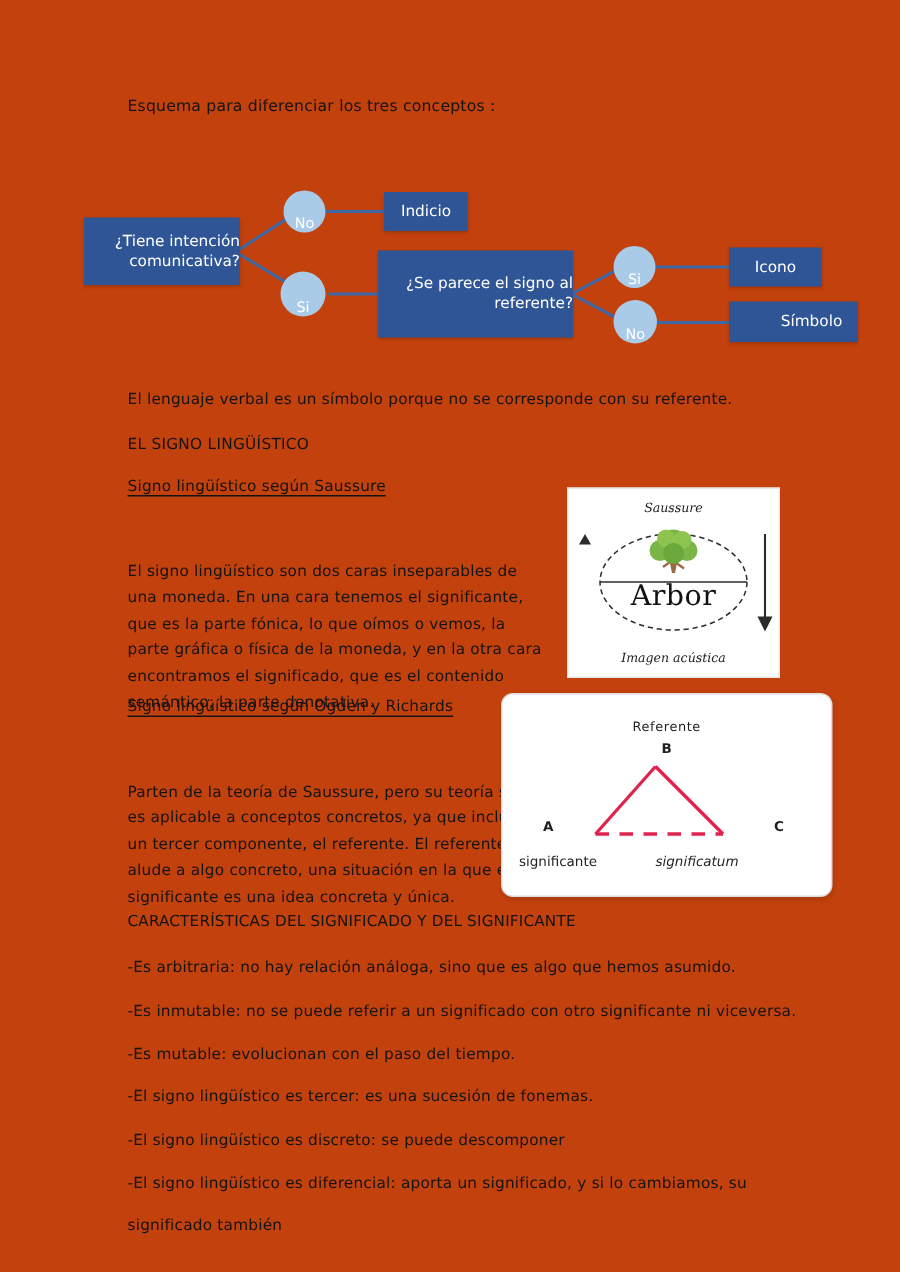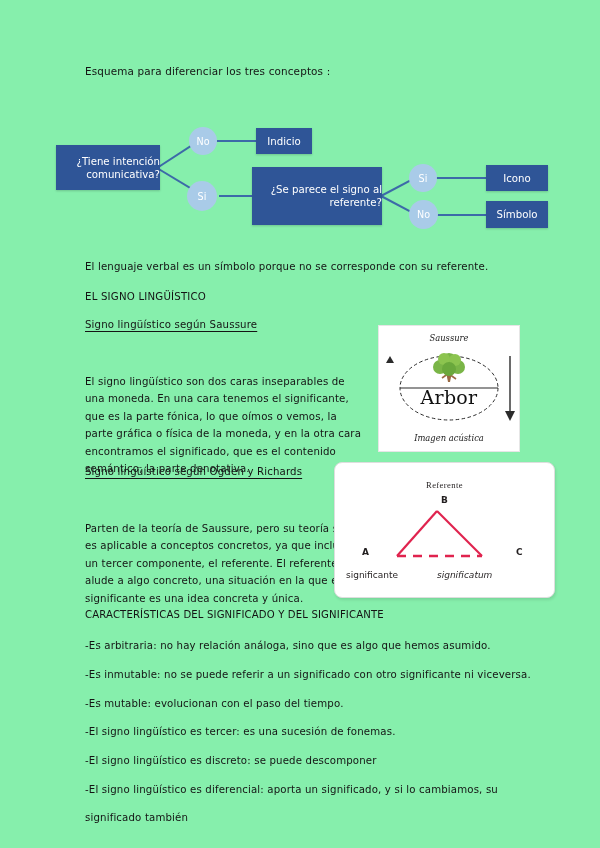--- a/index.html
+++ b/index.html
@@ -2,21 +2,21 @@
 <html><head>
 <meta charset="utf-8">
 <style>
   html,body{margin:0;padding:0;background:#ffffff;}
   body{
     width:600px;height:848px;position:relative;overflow:hidden;
     font-family:"DejaVu Sans","Liberation Sans",sans-serif;
     color:#1a1a1a;
     -webkit-font-smoothing:antialiased;
   }
-  .page{position:absolute;inset:0;background:#86efac;}
+  .page{position:absolute;inset:0;background:#c2410c;}
 
   
   .hand{
     font-family:"DejaVu Sans","Liberation Sans",sans-serif;
     font-size:10.3px;
     letter-spacing:.15px;
     color:#141414;
     line-height:1.0;
   }
   .abs{position:absolute;}
@@ -46,21 +46,21 @@
   #flowchart{position:absolute;left:0;top:110px;width:600px;height:140px;}
   .fc-box{
     position:absolute;background:#2f5597;border-radius:0;
     color:#ffffff;display:flex;align-items:center;justify-content:center;
     text-align:right;font-size:10.2px;line-height:13px;
     box-shadow:0 1px 2px rgba(0,0,0,.18);
     font-family:"DejaVu Sans","Liberation Sans",sans-serif;
   }
   .fc-circ{
     position:absolute;border-radius:50%;background:#a9cbe8;
-    color:#ffffff;display:flex;align-items:center;justify-content:center;
+    color:#ffffff;display:flex;align-items:flex-end;justify-content:center;
     font-size:9.6px;
   }
   .fc-line{position:absolute;background:#3c6aa8;height:2px;transform-origin:0 50%;}
 
   
   #saussure{
     position:absolute;left:378px;top:325px;width:140px;height:125px;
     background:#fff;border:1px solid #e6e6e6;
   }
   #saussure .lbl{
@@ -76,21 +76,21 @@
     font-size:19px;color:#111;letter-spacing:.3px;
   }
 
   
   #triangle{
     position:absolute;left:334px;top:462px;width:219px;height:134px;
     background:#fff;border:1px solid #dedede;border-radius:8px;
     box-shadow:1px 2px 3px rgba(0,0,0,.10);
   }
   #triangle .t-lbl{position:absolute;color:#231f20;}
-  .t-ref{left:0;right:0;top:17px;text-align:center;font-size:8.6px;letter-spacing:.4px;font-family:Liberation Serif, serif;}
+  .t-ref{left:0;right:0;top:17px;text-align:center;font-size:8.6px;letter-spacing:.4px;}
   .t-B{left:0;right:0;top:32px;text-align:center;font-size:9px;font-weight:bold;}
   .t-A{left:27px;top:84px;font-size:9px;font-weight:bold;}
   .t-C{left:181px;top:84px;font-size:9px;font-weight:bold;}
   .t-sig{left:11px;top:107px;font-size:9px;}
   .t-sgm{left:102px;top:107px;font-size:9px;font-style:italic;}
 </style>
 </head>
 <body>
 
 <div class="page">
@@ -117,21 +117,21 @@
     </div>
 
     <div class="fc-box" style="left:252px;top:57px;width:130px;height:58px;">
       <span>¿Se parece el signo al referente?</span>
     </div>
 
     <div class="fc-box" style="left:486px;top:55px;width:62px;height:26px;">
       <span>Icono</span>
     </div>
 
-    <div class="fc-box" style="left:486px;top:91px;width:62px;height:27px;">
+    <div class="fc-box" style="left:486px;top:91px;width:62px;height:27px;padding-left:24px;">
       <span>Símbolo</span>
     </div>
 
     <div class="fc-circ" style="left:189px;top:17px;width:28px;height:28px;">
       <span>No</span>
     </div>
 
     <div class="fc-circ" style="left:187px;top:71px;width:30px;height:30px;">
       <span>Si</span>
     </div>

